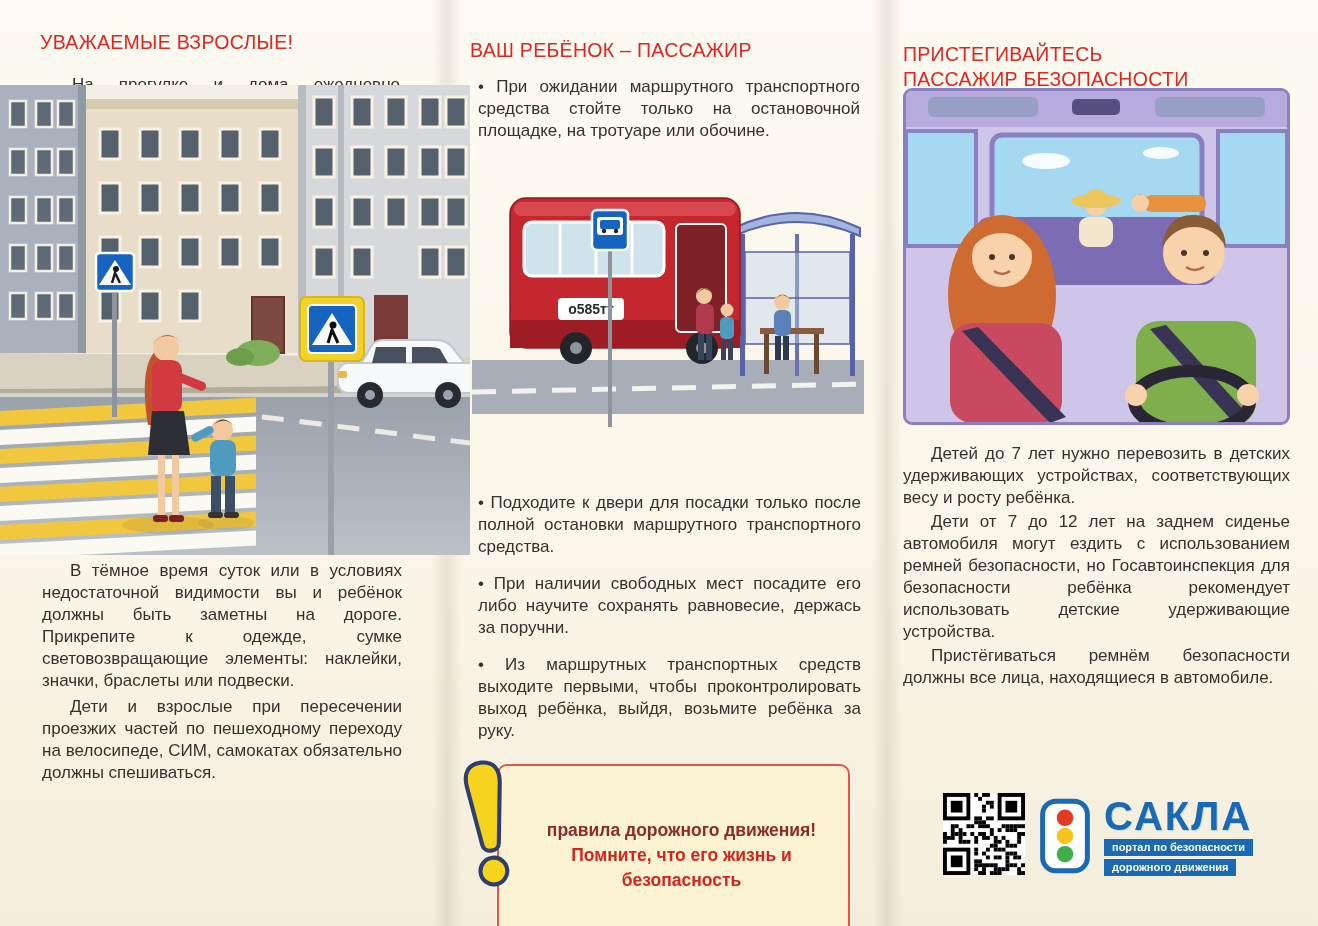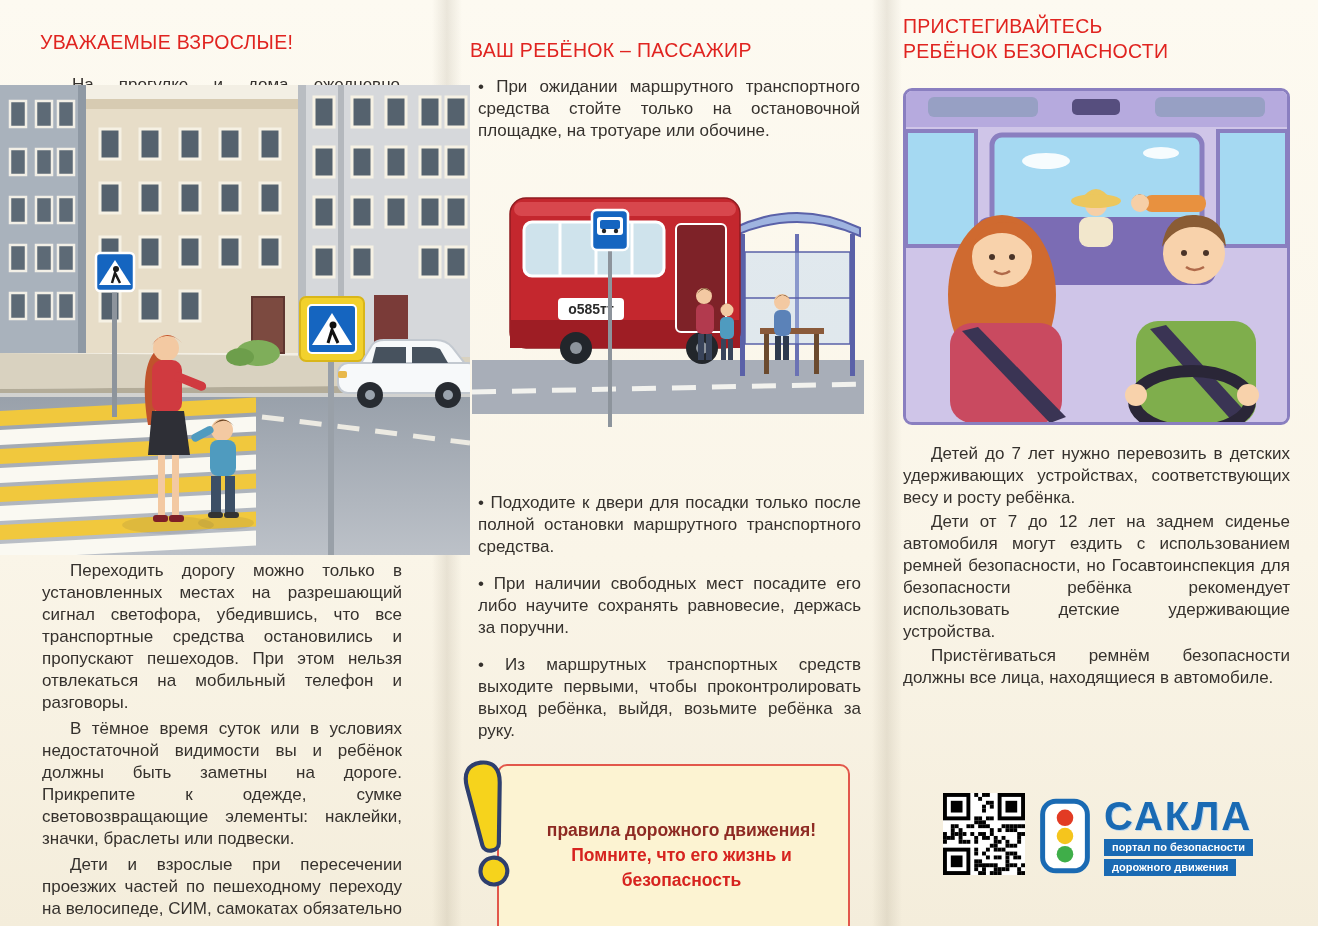--- a/index.html
+++ b/index.html
@@ -52,21 +52,21 @@
   .callout-title { color:#e02420; font-size: 21px; font-weight: bold; text-align: center; margin: 4px 0 6px; }
   .callout-line  { font-weight: bold; font-size: 17.5px; line-height: 25px; text-align: center; margin:0; }
   .c-maroon { color:#8e2a23;margin-top:44px; }
   .c-red    { color:#d6231f; }
   .excl-icon {
     position: absolute; left: 455px; top: 756px; width: 66px; height: 134px;
     transform: rotate(-7deg);
   }
 
   
-  .right-title  { left: 903px; top: 14px; width: 387px; }
+  .right-title  { left: 903px; top: 42px; width: 387px; }
   .car-frame {
     position: absolute; left: 903px; top: 88px; width: 387px; height: 337px;
     border: 3px solid #8a7fc0; border-radius: 9px; overflow: hidden;
     background: #cfc5e8;
   }
   .car-frame svg { display:block; }
   .right-body   { position:absolute; left: 903px; top: 443px; width: 387px; }
   .right-body p { margin-bottom: 2px; }
 
   .qr-block { position:absolute; left: 943px; top: 793px; width: 82px; height: 82px; }
@@ -256,21 +256,20 @@
         <rect x="-16" y="18" width="24" height="8" rx="4" fill="#4f9bbf" transform="rotate(-28 -16 18)"></rect>
         <rect x="5" y="58" width="10" height="38" fill="#3c4f66"></rect>
         <rect x="19" y="58" width="10" height="38" fill="#3c4f66"></rect>
         <rect x="2" y="94" width="15" height="6" rx="3" fill="#333333"></rect>
         <rect x="18" y="94" width="15" height="6" rx="3" fill="#333333"></rect>
       </g>
     </svg>
   </div>
 
   <div class="left-body">
-    <p class="body indent">Переходить дорогу можно только в установленных местах на разрешающий сигнал светофора, убедившись, что все транспортные средства остановились и пропускают пешеходов. При этом нельзя отвлекаться на мобильный телефон и разговоры.</p>
     <p class="body indent">В тёмное время суток или в условиях недостаточной видимости вы и ребёнок должны быть заметны на дороге. Прикрепите к одежде, сумке световозвращающие элементы: наклейки, значки, браслеты или подвески.</p>
     <p class="body indent">Дети и взрослые при пересечении проезжих частей по пешеходному переходу на велосипеде, СИМ, самокатах обязательно должны спешиваться.</p>
   </div>
 
   <h1 class="heading mid-title">ВАШ РЕБЁНОК – ПАССАЖИР</h1>
   <p class="body mid-bullet-top">• При ожидании маршрутного транспортного средства стойте только на остановочной площадке, на тротуаре  или обочине.</p>
 
   <div class="bus-scene">
     <svg viewBox="0 0 392 248" width="392" height="248">
 
@@ -352,21 +351,21 @@
 
   <div class="excl-icon">
     <svg viewBox="0 0 64 130" width="66" height="134">
       <path d="M32 6 C44 6 50 14 48 28 L40 86 C39 94 25 94 24 86 L16 28 C14 14 20 6 32 6 Z" fill="#f6d31c" stroke="#2e3f6e" stroke-width="4"></path>
       <circle cx="32" cy="112" r="13" fill="#f6d31c" stroke="#2e3f6e" stroke-width="4"></circle>
     </svg>
   </div>
 
   <h1 class="heading right-title">
     <span>ПРИСТЕГИВАЙТЕСЬ</span><br>
-    <span>РЕБЁНОК БЕЗОПАСНОСТИ</span>
+    <span>ПАССАЖИР БЕЗОПАСНОСТИ</span>
   </h1>
 
   <div class="car-frame">
     <svg viewBox="0 0 381 331" width="381" height="331">
       <rect width="381" height="331" fill="#cfc5e8"></rect>
       <rect width="381" height="36" fill="#b6aade"></rect>
 
       <rect x="0" y="40" width="70" height="115" fill="#a5d9f2" stroke="#8a7fc0" stroke-width="4"></rect>
       <rect x="86" y="44" width="210" height="102" rx="10" fill="#a5d9f2" stroke="#8a7fc0" stroke-width="5"></rect>
       <rect x="312" y="40" width="69" height="115" fill="#a5d9f2" stroke="#8a7fc0" stroke-width="4"></rect>

